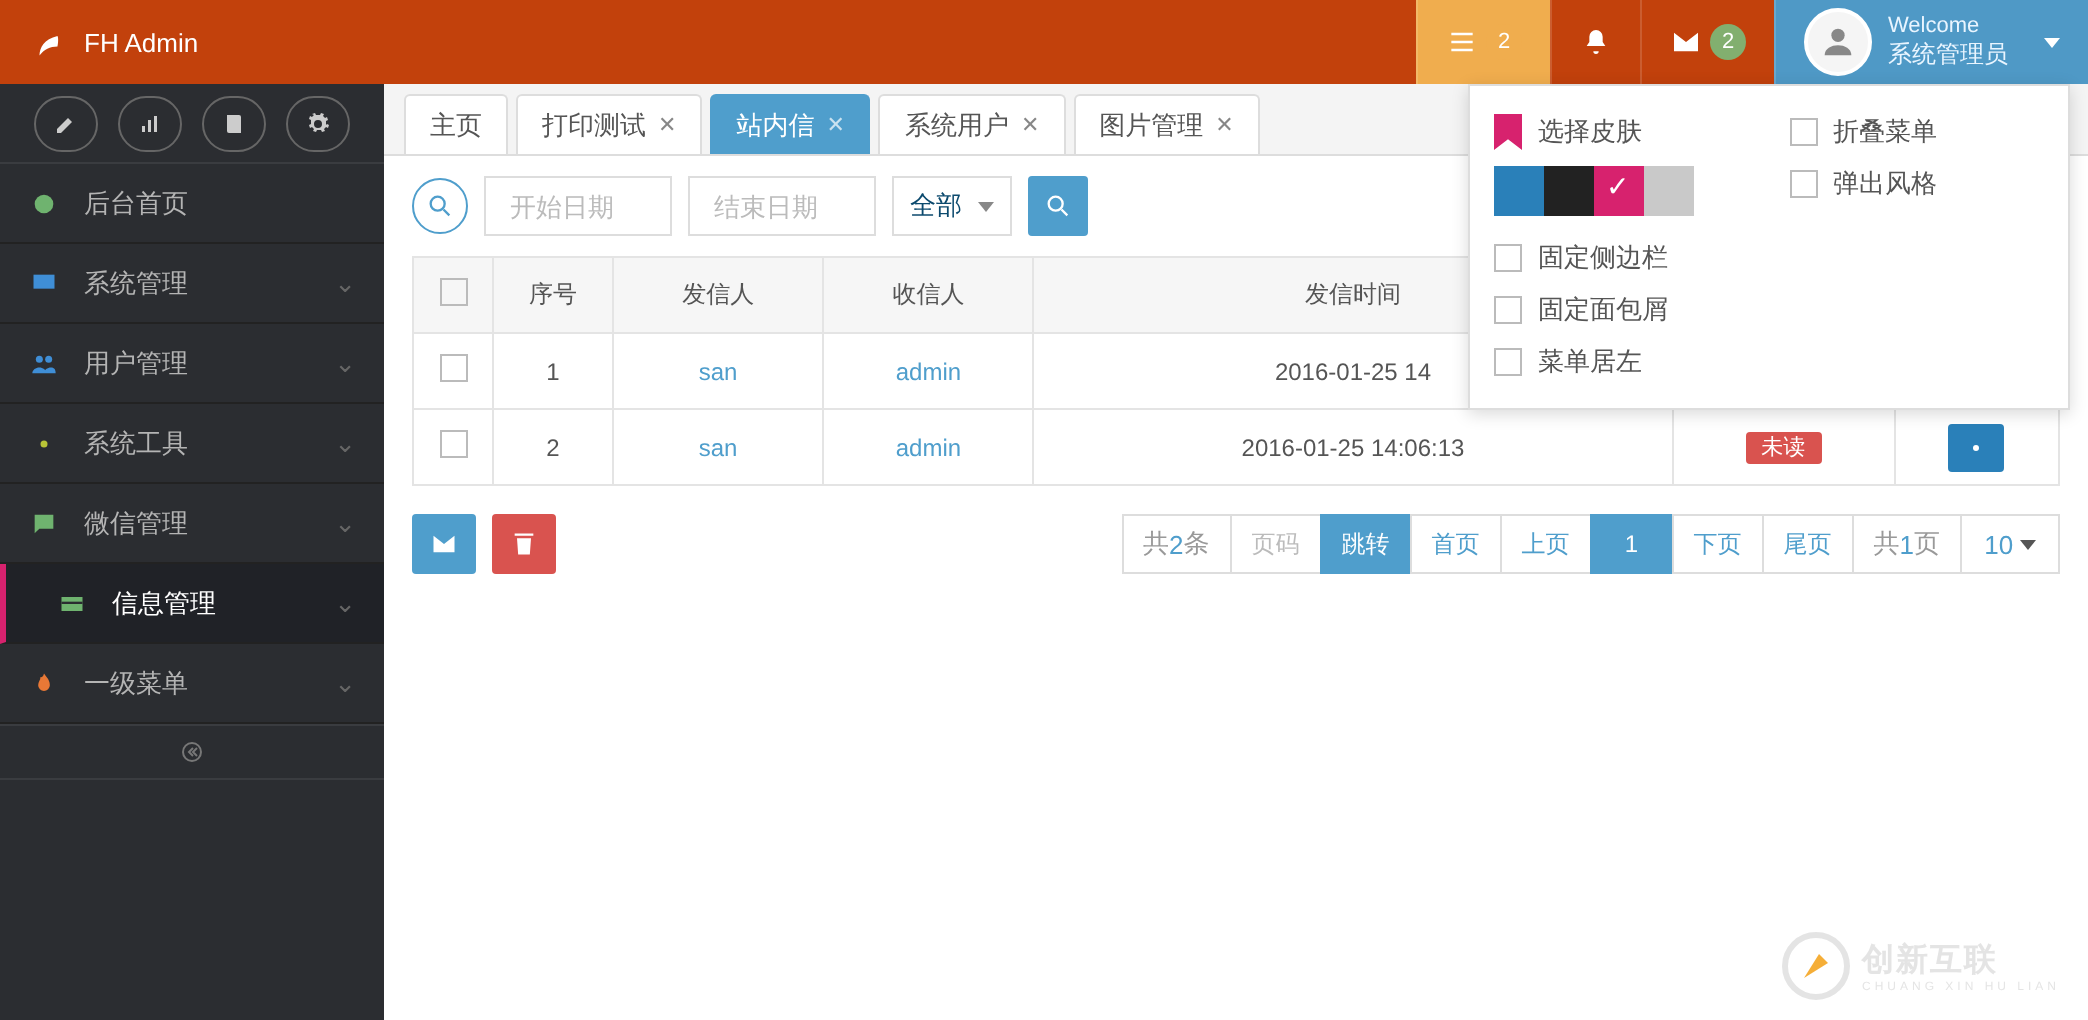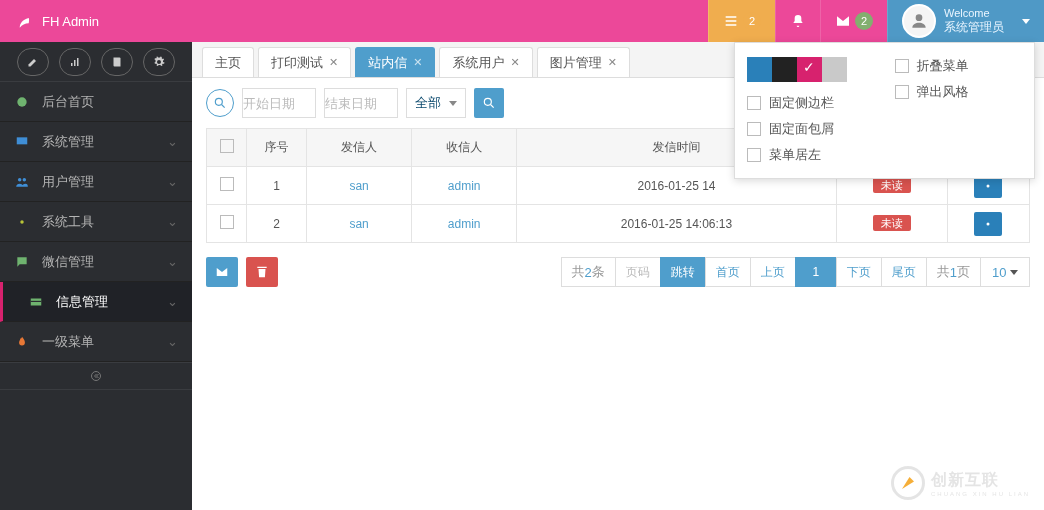--- a/index.html
+++ b/index.html
@@ -1,18 +1,18 @@
 <!DOCTYPE html>
 <html><head>
 <meta charset="utf-8">
 <style>
 *{box-sizing:border-box;margin:0;padding:0;font-family:"Helvetica Neue",Arial,"Microsoft YaHei",sans-serif;font-size:13px}
 body{width:1044px;height:510px;overflow:hidden;background:#fff}
 
-.navbar{height:42px;background:#ec4899;display:flex;align-items:center;color:#fff}
+.navbar{height:42px;background:#c2410c;display:flex;align-items:center;color:#fff}
 .brand{display:flex;align-items:center;padding:0 16px;font-size:18px;gap:8px}
 .brand svg{fill:#fff}
 .nav-right{margin-left:auto;display:flex;align-items:stretch;height:100%}
 .nav-item{display:flex;align-items:center;padding:0 14px;position:relative;border-left:1px solid rgba(255,255,255,.15)}
 .nav-item.orange{background:#f0ad4e}
 .nav-item.blue{background:#4F99C6}
 .badge{min-width:18px;height:18px;border-radius:9px;display:inline-flex;align-items:center;justify-content:center;font-size:11px;padding:0 4px;margin-left:4px;color:#fff}
 .badge.o{background:#f0ad4e}
 .badge.g{background:#82af6f}
 .user{display:flex;align-items:center;gap:8px;padding:0 14px}
@@ -33,21 +33,21 @@
 
 .content{flex:1;background:#fff;display:flex;flex-direction:column;overflow:hidden}
 .tabs{height:36px;background:#f4f4f4;display:flex;align-items:flex-end;border-bottom:1px solid #ddd;padding-left:10px;position:relative}
 .tab{height:30px;display:flex;align-items:center;padding:0 12px;border:1px solid #ddd;border-bottom:none;background:#fff;margin-right:4px;border-top-left-radius:3px;border-top-right-radius:3px;font-size:12px;gap:6px;color:#555}
 .tab.active{background:#4f9ecc;color:#fff;border-color:#4f9ecc}
 .tab .x{font-size:11px;opacity:.7}
 .tab-gear{position:absolute;right:14px;top:4px;width:32px;height:30px;background:#f59c00;color:#fff;display:flex;align-items:center;justify-content:center;border-radius:3px}
 
 .toolbar{padding:10px 14px;display:flex;align-items:center;gap:8px}
 .circ{width:28px;height:28px;border:1px solid #4f9ecc;color:#4f9ecc;border-radius:50%;display:flex;align-items:center;justify-content:center}
-.inp{height:30px;border:1px solid #ddd;padding:0 0;color:#555;width:74px}
+.inp{height:30px;border:1px solid #ddd;padding:0 12px;color:#555;width:94px}
 .sel{height:30px;border:1px solid #ddd;display:flex;align-items:center;padding:0 8px;gap:8px;color:#0c4a6e}
 .btn-sq{width:30px;height:30px;background:#4f9ecc;color:#fff;display:flex;align-items:center;justify-content:center;border-radius:2px}
 .crumb{margin-left:auto;display:flex}
 .crumb span{height:28px;display:flex;align-items:center;padding:0 12px 0 18px;color:#fff;font-size:12px;position:relative}
 .crumb span:first-child{background:#d7226e;clip-path:polygon(0 0,calc(100% - 10px) 0,100% 50%,calc(100% - 10px) 100%,0 100%,10px 50%)}
 .crumb span:last-child{background:#b1b1b1;clip-path:polygon(0 0,calc(100% - 10px) 0,100% 50%,calc(100% - 10px) 100%,0 100%,10px 50%);margin-left:-6px}
 
 table{width:calc(100% - 28px);margin:0 14px;border-collapse:collapse}
 th,td{border:1px solid #e4e4e4;height:38px;text-align:center;font-size:12px;color:#555}
 th{background:#f6f6f6;font-weight:normal}
@@ -124,20 +124,24 @@
         <small>Welcome</small>
         <span class="r">系统管理员</span>
       </span>
       <span class="caret"></span>
     </div>
   </div>
 </div>
 
 <div class="settings-pop">
   <div class="col">
+    <div class="srow">
+      <span class="bm"></span>
+      <span>选择皮肤</span>
+    </div>
     <div class="swatches">
       <span class="sw b"></span>
       <span class="sw k"></span>
       <span class="sw p"></span>
       <span class="sw g"></span>
     </div>
     <div class="srow">
         <span class="cb"></span>
         <span>固定侧边栏</span>
       </div>

